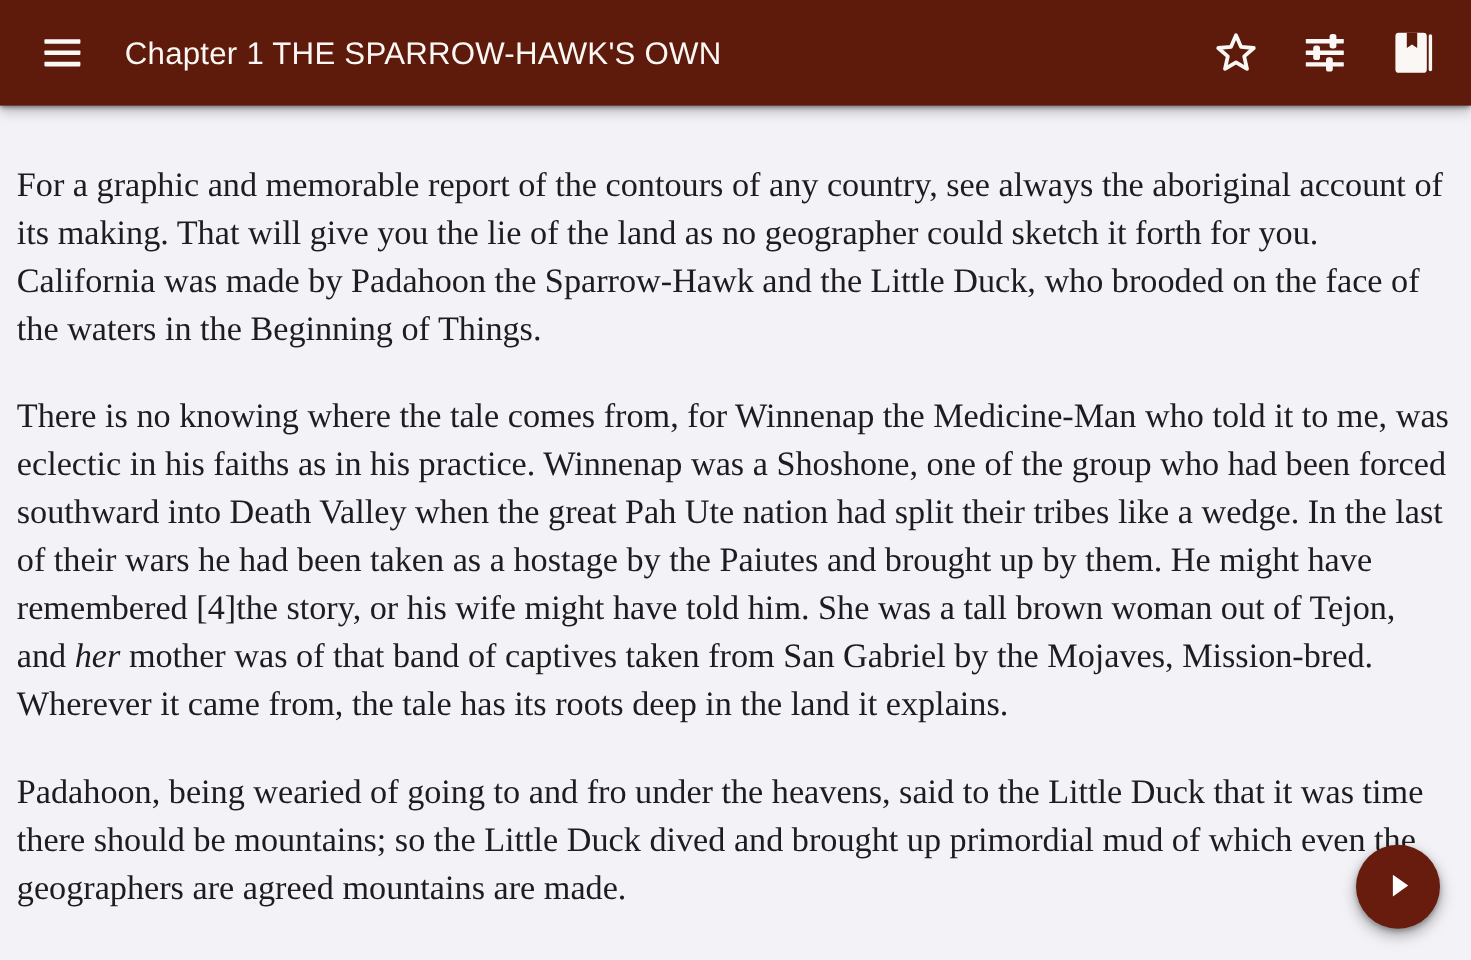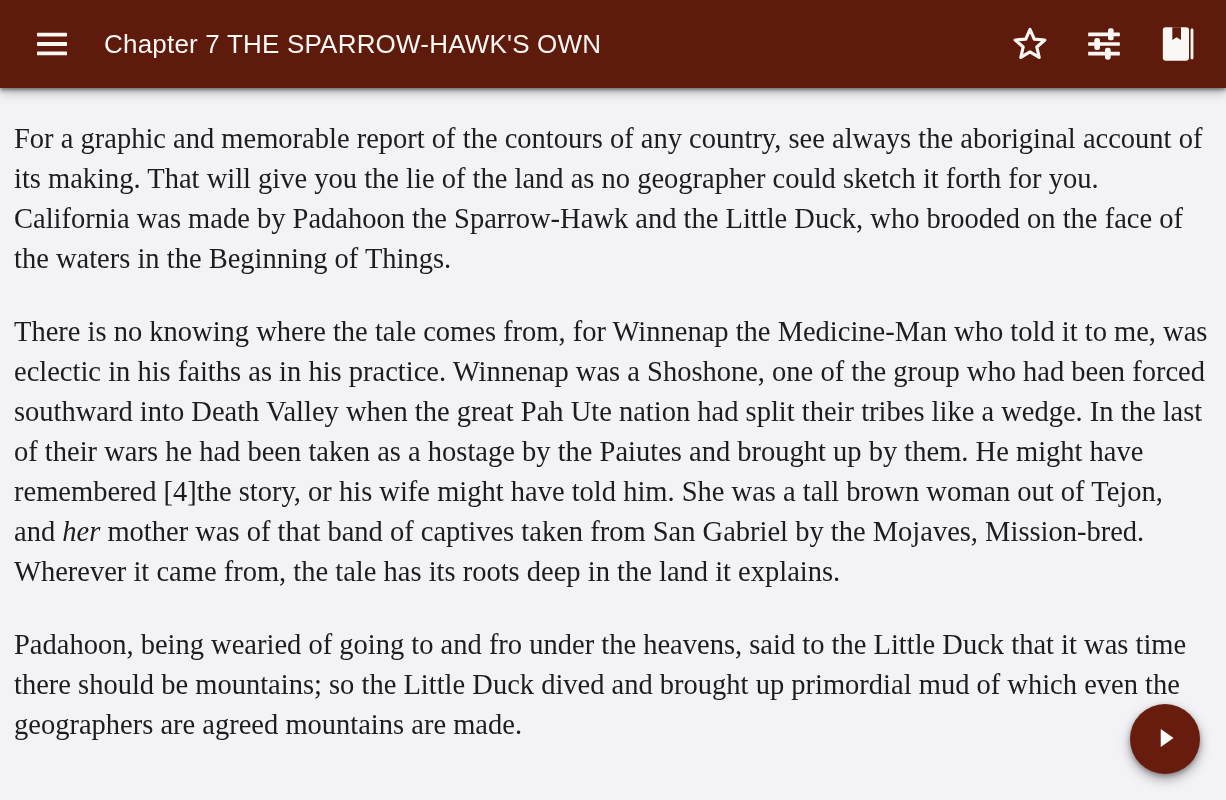--- a/index.html
+++ b/index.html
@@ -33,20 +33,21 @@
     white-space:nowrap;overflow:hidden;flex:1 1 auto;
   }
   .appbar-actions{display:flex;align-items:center;gap:26px;margin-left:auto;}
 
   
   .reader{
     padding:31px 14px 0 14px;
     font-family:"Liberation Serif",serif;
     font-size:28.5px;line-height:40px;color:var(--text);
     text-align:left;
+    margin-top:16px;
   }
   .reader p{margin:0 0 33px 0;}
   .reader em{}
 
   
   .fab{
     position:absolute;right:26px;bottom:26px;z-index:6;
     width:70px;height:70px;border-radius:50%;
     background:var(--fab_bg);border:none;cursor:pointer;
     display:flex;align-items:center;justify-content:center;
@@ -63,21 +64,21 @@
       <svg width="40" height="40" viewBox="0 0 24 24">
         <g fill="#fbf7f5">
           <rect x="3" y="5.2" width="18" height="2.3" rx="0.4"></rect>
           <rect x="3" y="10.85" width="18" height="2.3" rx="0.4"></rect>
           <rect x="3" y="16.5" width="18" height="2.3" rx="0.4"></rect>
         </g>
       </svg>
     </span>
   </button>
 
-  <div class="appbar-title">Chapter 7 THE SPARROW-HAWK'S OWN</div>
+  <div class="appbar-title">Chapter 1 THE SPARROW-HAWK'S OWN</div>
 
   <div class="appbar-actions">
 
     <button class="icon-btn">
       <span>
         <svg width="40" height="40" viewBox="0 0 24 24">
           <path d="M12 3.2 L14.55 9.05 L20.9 9.6 L16.1 13.8 L17.5 20 L12 16.75 L6.5 20 L7.9 13.8 L3.1 9.6 L9.45 9.05 Z" fill="none" stroke="#fbf7f5" stroke-width="1.9" stroke-linejoin="round"></path>
         </svg>
       </span>
     </button>

